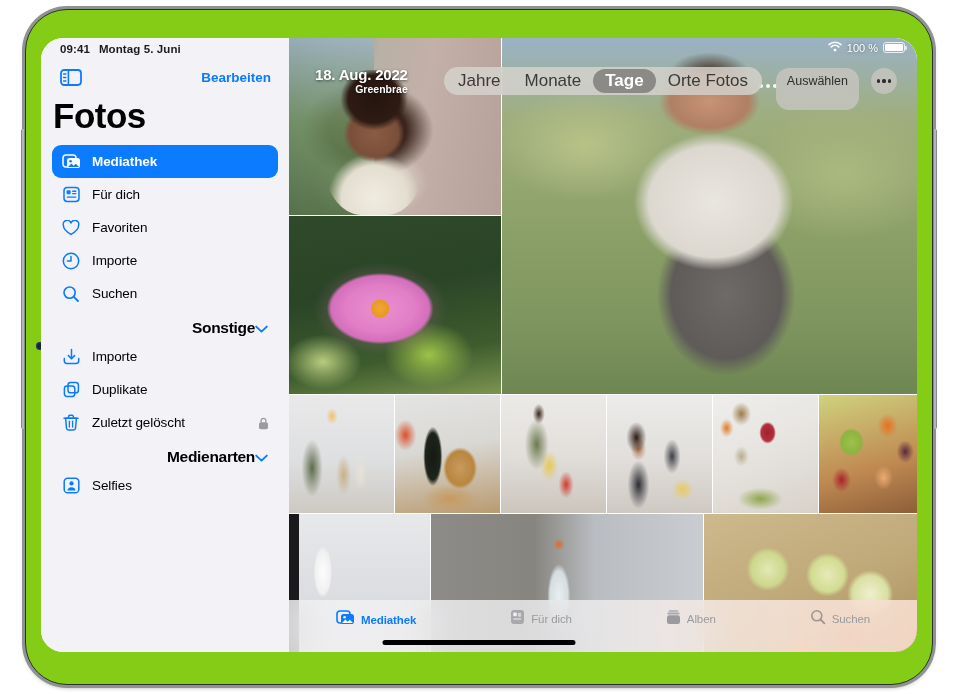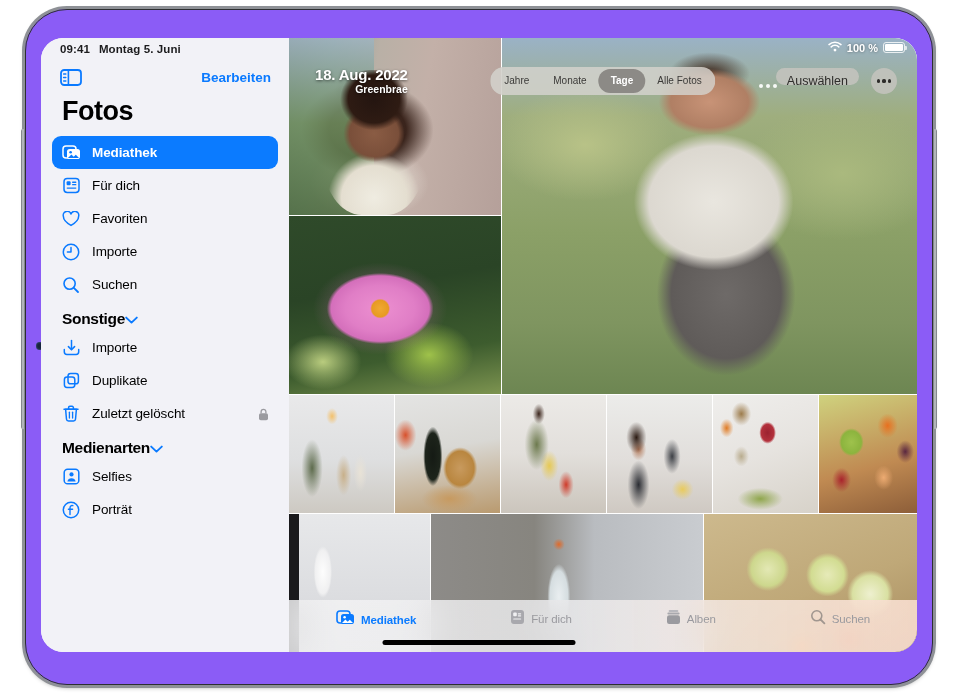--- a/index.html
+++ b/index.html
@@ -7,21 +7,21 @@
     width: 958px; height: 694px;
     background: #ffffff;
     font-family: "Liberation Sans", sans-serif;
     overflow: hidden;
   }
 
   
   #device {
     position: absolute; left: 25px; top: 9px;
     width: 908px; height: 676px;
-    background: #8b5cf6;
+    background: #84cc16;
     border-radius: 42px;
     box-shadow: 0 0 0 3px #8e9196, 0 2px 5px rgba(0,0,0,.45);
   }
   #bezel-edge {
     position: absolute; left: 0; top: 0; right: 0; bottom: 0;
     border-radius: 42px;
     border: 1px solid #2c2e31;
     pointer-events: none;
   }
   
@@ -71,60 +71,60 @@
     display: flex; align-items: center; justify-content: space-between;
     padding: 0 18px 0 19px;
   }
   .sidebar-toggle-icon { width: 22px; height: 17px; display:block; }
   #edit-button {
     font-size: 13.5px; font-weight: bold; color: #0a7aff;
     cursor: pointer; white-space: nowrap;
   }
 
   #page-title {
-    font-size: 27px; font-weight: bold; color: #000;
-    padding: 2px 0 9px 21px; letter-spacing: -.5px;
+    font-size: 35px; font-weight: bold; color: #000;
+    padding: 2px 0 9px 12px; letter-spacing: -.5px;
   }
 
   .sb-row {
     display: flex; align-items: center;
     height: 33px; margin: 0 11px; padding-left: 9px;
     border-radius: 9px; cursor: pointer;
     position: relative;
   }
   .sb-row.selected { background: #0b7bff; }
   .sb-icon { width: 20px; height: 20px; flex: none;
              display:flex; align-items:center; justify-content:center;
              margin-right: 11px; }
   .sb-label { font-size: 13.5px; color: #000; letter-spacing: -.1px; }
   .sb-row.selected .sb-label { color: #fff; font-weight: bold; }
   .lock-icon { position: absolute; right: 9px; width: 11px; height: 13px; }
 
   .sb-header {
-    display: flex; align-items: center; justify-content: flex-start;
+    display: flex; align-items: center; justify-content: flex-end;
     margin: 9px 21px 3px 21px;
   }
   .sb-header .ht { font-size: 15.5px; font-weight: bold; color: #000; letter-spacing: -.3px;}
   .chev { width: 13px; height: 8px; }
 
   
   #photos {
     position: absolute; left: 248px; top: 0;
     width: 628px; height: 100%;
     background: #ffffff;
     overflow: hidden;
   }
   .cell { position: absolute; overflow: hidden; }
   .cell > .img { position: absolute; inset: 0; }
 
   
   #photo-status {
     position: absolute; right: 12px; top: 3px; z-index: 30;
     display: flex; align-items: center; gap: 5px;
-    color: #fff; font-size: 11px; font-weight: bold;
+    color: #fff; font-size: 11px; font-weight: normal;
     text-shadow: 0 0 3px rgba(0,0,0,.45);
   }
   .batt {
     width: 22px; height: 11px; border: 1.3px solid rgba(255,255,255,.8);
     border-radius: 3px; position: relative; padding: 1px;
   }
   .batt i { display:block; height:100%; background:#fff; border-radius:1.3px; }
   .batt:after {
     content:""; position:absolute; right:-3px; top:3px;
     width:2px; height:4px; background: rgba(255,255,255,.7);
@@ -154,29 +154,29 @@
     position: absolute; left: 50%; transform: translateX(-50%);
     top: 29px; z-index: 25;
     display: flex; align-items: center;
     height: 28px; padding: 2px;
     border-radius: 14px;
     background: rgba(215,213,208,.80);
     backdrop-filter: blur(14px);
   }
   .seg {
     padding: 0 12px; height: 24px; line-height: 24px;
-    font-size: 10px; color: #3b3a38; border-radius: 12px;
+    font-size: 17px; color: #3b3a38; border-radius: 12px;
     cursor: pointer; white-space: nowrap;
   }
   .seg.active { background: #8c8a86; color: #fff; font-weight: bold; }
 
   
   #select-button {
     position: absolute; right: 58px; top: 30px; z-index: 25;
-    height: 17px; line-height: 26px; padding: 0 11px;
+    height: 42px; line-height: 26px; padding: 0 11px;
     border-radius: 13px; background: rgba(200,198,193,.80);
     backdrop-filter: blur(14px);
     font-size: 12.5px; color: #2e2d2b; cursor: pointer; white-space: nowrap;
   }
   #more-button {
     position: absolute; right: 20px; top: 30px; z-index: 25;
     width: 26px; height: 26px; border-radius: 50%;
     background: rgba(200,198,193,.80);
     backdrop-filter: blur(14px);
     display: flex; align-items: center; justify-content: center; gap: 2.5px;
@@ -477,29 +477,20 @@
           <svg width="17" height="17" viewBox="0 0 17 17">
             <rect x="1.2" y="1.2" width="14.6" height="14.6" rx="3.4" fill="none" stroke="#0a7aff" stroke-width="1.5"></rect>
             <circle cx="8.5" cy="6.4" r="2.1" fill="#0a7aff"></circle>
             <path d="M4.4 13.6a4.2 4.2 0 018.2 0z" fill="#0a7aff"></path>
           </svg>
         </span>
         <span class="sb-label">Selfies</span>
       </div>
 
 
-      <div class="sb-row">
-        <span class="sb-icon">
-          <svg width="18" height="18" viewBox="0 0 18 18">
-            <circle cx="9" cy="9" r="7.7" fill="none" stroke="#0a7aff" stroke-width="1.5"></circle>
-            <path d="M10.9 4.6c-1.8-.4-2.9.5-2.9 2.3v6.6M6.4 8.2h4.2" fill="none" stroke="#0a7aff" stroke-width="1.4" stroke-linecap="round"></path>
-          </svg>
-        </span>
-        <span class="sb-label">Porträt</span>
-      </div>
 
     </aside>
 
     <main id="photos">
 
       <div class="cell" style="left:0; top:0; width:212px; height:177px;">
         <div class="img p-portrait-window"></div>
       </div>
 
       <div class="cell" style="left:0; top:178px; width:212px; height:178px;">
@@ -561,21 +552,21 @@
       <div id="photo-more-badge">
         <span></span>
           <span></span>
           <span></span>
       </div>
 
       <div id="segmented">
         <div class="seg">Jahre</div>
         <div class="seg">Monate</div>
         <div class="seg active">Tage</div>
-        <div class="seg">Alle Fotos</div>
+        <div class="seg">Orte Fotos</div>
       </div>
 
       <div id="select-button">Auswählen</div>
 
       <div id="more-button">
         <span></span>
           <span></span>
           <span></span>
       </div>
 

